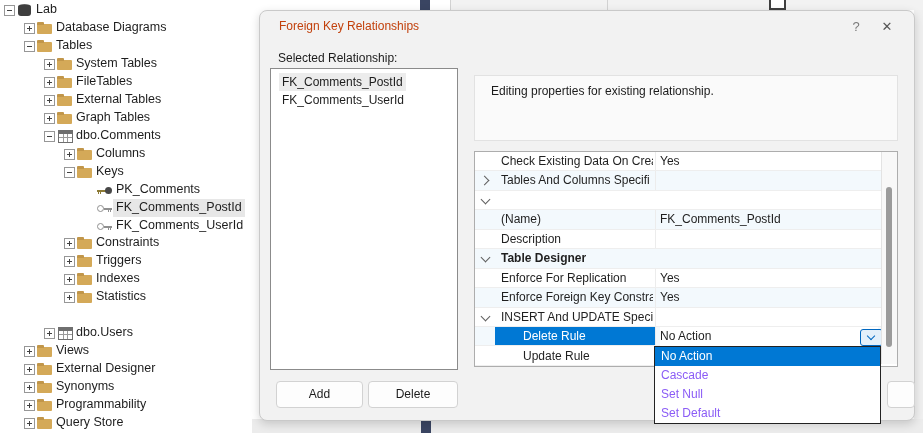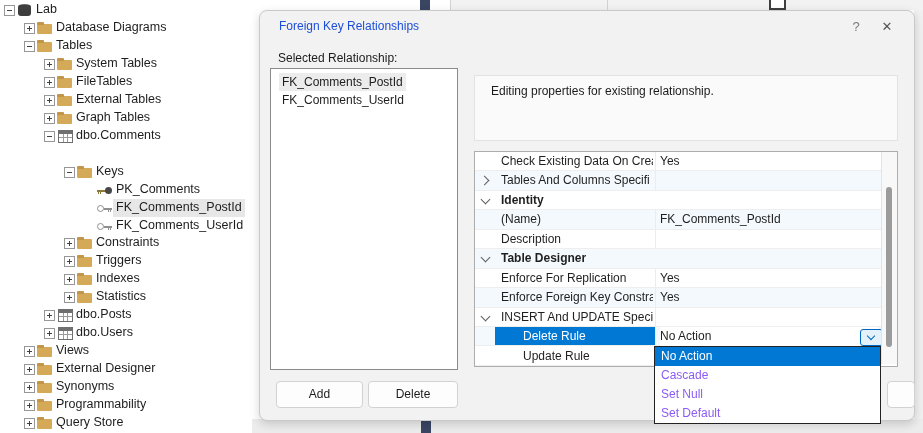--- a/index.html
+++ b/index.html
@@ -42,21 +42,21 @@
   .i-pk .head{position:absolute;left:8px;top:5px;width:7px;height:7px;background:#474747;border-radius:50%;display:block;}
   
   .i-fk .head{position:absolute;left:0;top:5px;width:5px;height:5px;background:#fff;border:1.5px solid #8f8f8f;border-radius:50%;display:block;}
   .i-fk .shaft{position:absolute;left:7px;top:8px;width:8px;height:2px;background:#8f8f8f;display:block;}
   .i-fk .t1{position:absolute;left:13px;top:10px;width:1px;height:2px;background:#8f8f8f;display:block;}
   .i-fk .t2{position:absolute;left:11px;top:10px;width:1px;height:2px;background:#8f8f8f;display:block;}
 
   
   #dlg{position:absolute;left:259px;top:10px;width:654px;height:409px;background:#f2f2f2;
        border:1px solid #c9c9c9;border-radius:8px;box-shadow:0 3px 10px rgba(0,0,0,.16);z-index:10;}
-  .dlg-title{position:absolute;left:19px;top:8px;color:#1d4ed8;font-size:12px;}
+  .dlg-title{position:absolute;left:19px;top:8px;color:#c2410c;font-size:12px;}
   .dlg-help{position:absolute;left:586px;top:6px;width:20px;height:20px;color:#7a7a7a;font-size:13px;text-align:center;line-height:20px;}
   .dlg-close{position:absolute;left:617px;top:6px;width:20px;height:20px;color:#565656;font-size:13px;text-align:center;line-height:20px;}
   .sel-label{position:absolute;left:18px;top:40px;color:#1b1b1b;}
   #rel-list{position:absolute;left:10px;top:57px;width:186px;height:300px;background:#fff;border:1px solid #8b8b8b;}
   .rel-item{height:18px;line-height:18px;padding-left:8px;white-space:nowrap;}
   .rel-item span{display:inline-block;padding:0 3px;height:18px;}
   .rel-item.sel span{background:#ececec;}
   .desc-box{position:absolute;left:214px;top:64px;width:422px;height:64px;background:#fafafa;border:1px solid #e2e2e2;}
   .desc-text{position:absolute;left:16px;top:8px;color:#1b1b1b;}
   .btn{position:absolute;height:25px;background:#fdfdfd;border:1px solid #d2d2d2;border-radius:4px;
@@ -188,20 +188,31 @@
         </div>
         <div class="ticon i-table" style="left: 57px;">
           <i class="body"></i>
           <i class="hdr"></i>
           <i class="v1"></i>
           <i class="v2"></i>
           <i class="h1"></i>
         </div>
         <div class="tlbl" style="left: 73px;">dbo.Comments</div>
       </div>
+      <div class="tree-row" style="top: 144.68px;">
+        <div class="exp" style="left: 64px;">
+          <i class="h"></i>
+          <i class="v"></i>
+        </div>
+        <div class="ticon i-folder" style="left: 77px;">
+          <i class="body"></i>
+          <i class="tab"></i>
+        </div>
+        <div class="tlbl" style="left: 93px;">Columns</div>
+      </div>
       <div class="tree-row" style="top: 162.64px;">
         <div class="exp" style="left: 64px;">
           <i class="h"></i>
         </div>
         <div class="ticon i-folder" style="left: 77px;">
           <i class="body"></i>
           <i class="tab"></i>
         </div>
         <div class="tlbl" style="left: 93px;">Keys</div>
       </div>
@@ -269,46 +280,32 @@
         <div class="exp" style="left: 64px;">
           <i class="h"></i>
           <i class="v"></i>
         </div>
         <div class="ticon i-folder" style="left: 77px;">
           <i class="body"></i>
           <i class="tab"></i>
         </div>
         <div class="tlbl" style="left: 93px;">Statistics</div>
       </div>
-      <div class="tree-row" style="top: 306.32px;">
+      <div class="tree-row" style="top: 324.28px;">
         <div class="exp" style="left: 44px;">
           <i class="h"></i>
           <i class="v"></i>
         </div>
         <div class="ticon i-table" style="left: 57px;">
           <i class="body"></i>
           <i class="hdr"></i>
           <i class="v1"></i>
           <i class="v2"></i>
           <i class="h1"></i>
         </div>
-        <div class="tlbl" style="left: 73px;">dbo.Posts</div>
-      </div>
-      <div class="tree-row" style="top: 324.28px;">
-        <div class="exp" style="left: 44px;">
-          <i class="h"></i>
-          <i class="v"></i>
-        </div>
-        <div class="ticon i-table" style="left: 57px;">
-          <i class="body"></i>
-          <i class="hdr"></i>
-          <i class="v1"></i>
-          <i class="v2"></i>
-          <i class="h1"></i>
-        </div>
         <div class="tlbl" style="left: 73px;">dbo.Users</div>
       </div>
       <div class="tree-row" style="top: 342.24px;">
         <div class="exp" style="left: 24px;">
           <i class="h"></i>
           <i class="v"></i>
         </div>
         <div class="ticon i-folder" style="left: 37px;">
           <i class="body"></i>
           <i class="tab"></i>
@@ -384,21 +381,20 @@
             <div class="g-val">Yes</div>
           </div>
           <div class="g-row alt" style="top: 19.45px;">
             <div class="chev right"></div>
             <div class="g-lbl">Tables And Columns Specifi</div>
             <div class="g-div"></div>
             <div class="g-val"></div>
           </div>
           <div class="g-row" style="top: 38.9px;">
             <div class="chev down"></div>
-            <div class="g-lbl cat">Identity</div>
           </div>
           <div class="g-row alt" style="top: 58.35px;">
             <div class="g-lbl">(Name)</div>
             <div class="g-div"></div>
             <div class="g-val">FK_Comments_PostId</div>
           </div>
           <div class="g-row" style="top: 77.8px;">
             <div class="g-lbl">Description</div>
             <div class="g-div"></div>
             <div class="g-val"></div>

